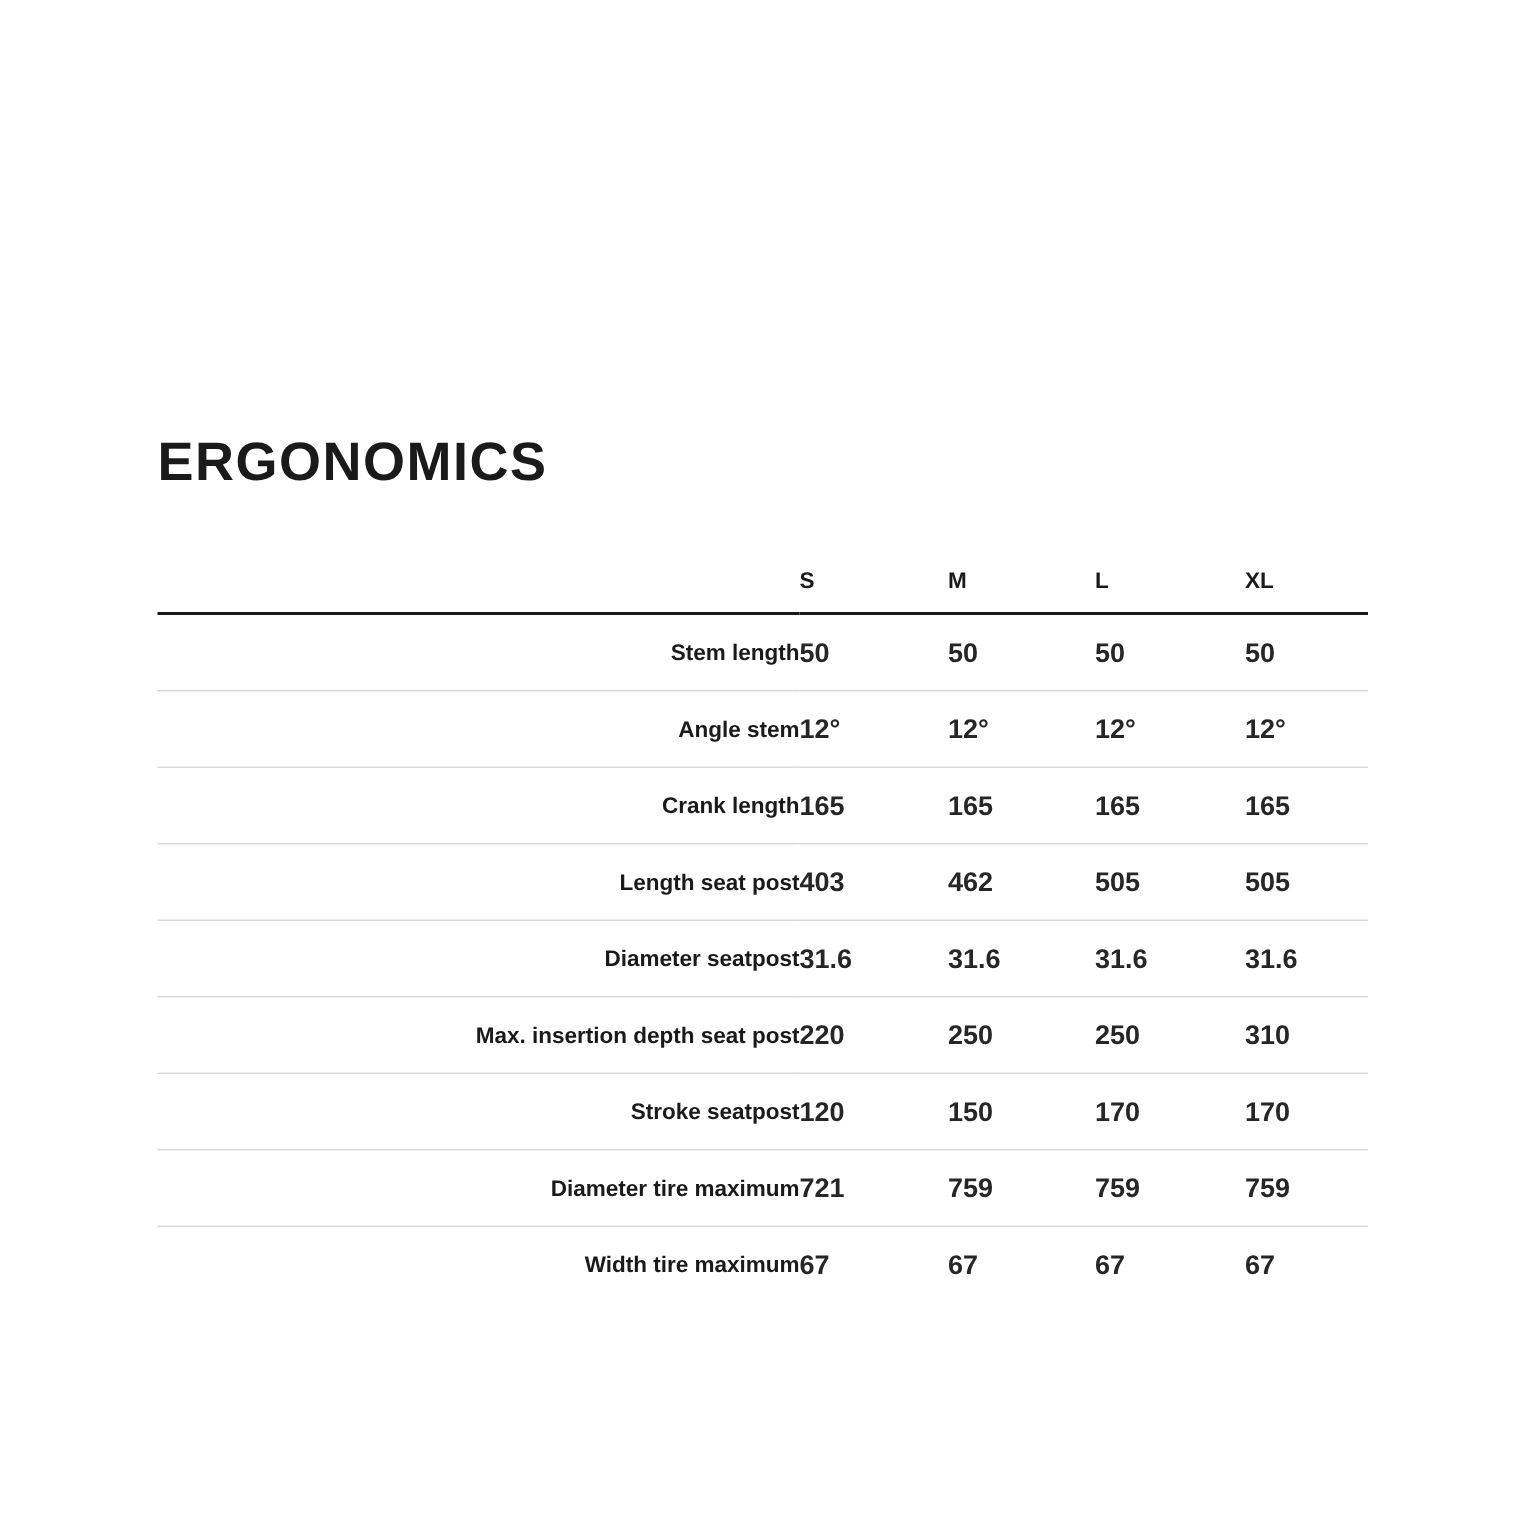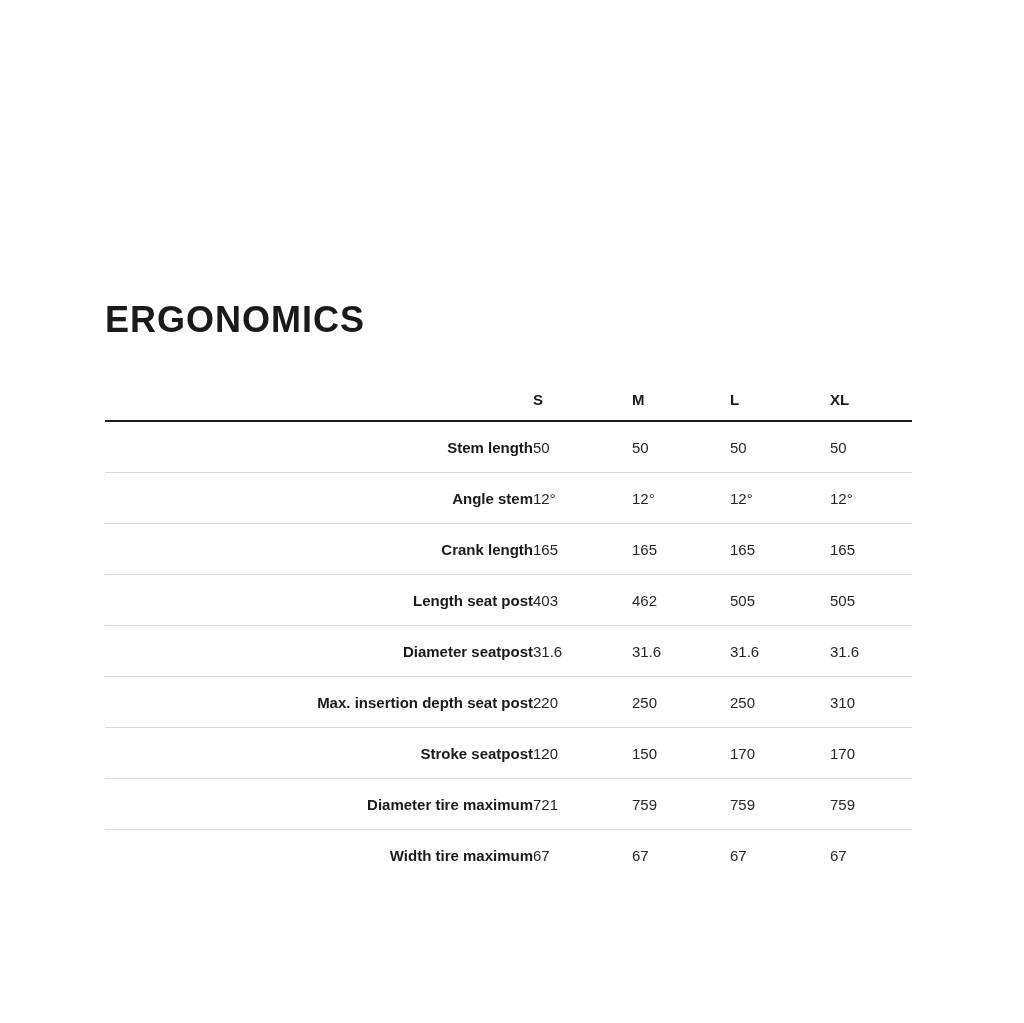--- a/index.html
+++ b/index.html
@@ -12,21 +12,21 @@
   .page {
     position: relative;
     width: 1024px;
     height: 1023px;
     background: #ffffff;
     overflow: hidden;
   }
   .content {
     position: absolute;
     left: 105px;
-    top: 302px;
+    top: 290px;
     width: 807px;
   }
   .section-title {
     margin: 0 0 40px 0;
     font-size: 36px;
     line-height: 36px;
     font-weight: bold;
     letter-spacing: 1px;
     color: #1a1a1a;
   }
@@ -65,22 +65,22 @@
     vertical-align: middle;
     font-size: 15px;
     font-weight: bold;
     color: #1a1a1a;
     padding: 0 0 0 13px;
   }
   tbody td.cell-value {
     height: 50px;
     text-align: left;
     vertical-align: middle;
-    font-size: 15px;
-    font-weight: normal;
+    font-size: 18px;
+    font-weight: bold;
     color: #262626;
     padding: 0;
     margin-left: 40px;
   }
 </style>
 </head>
 <body>
 
 <div class="page">
   <div class="content">

